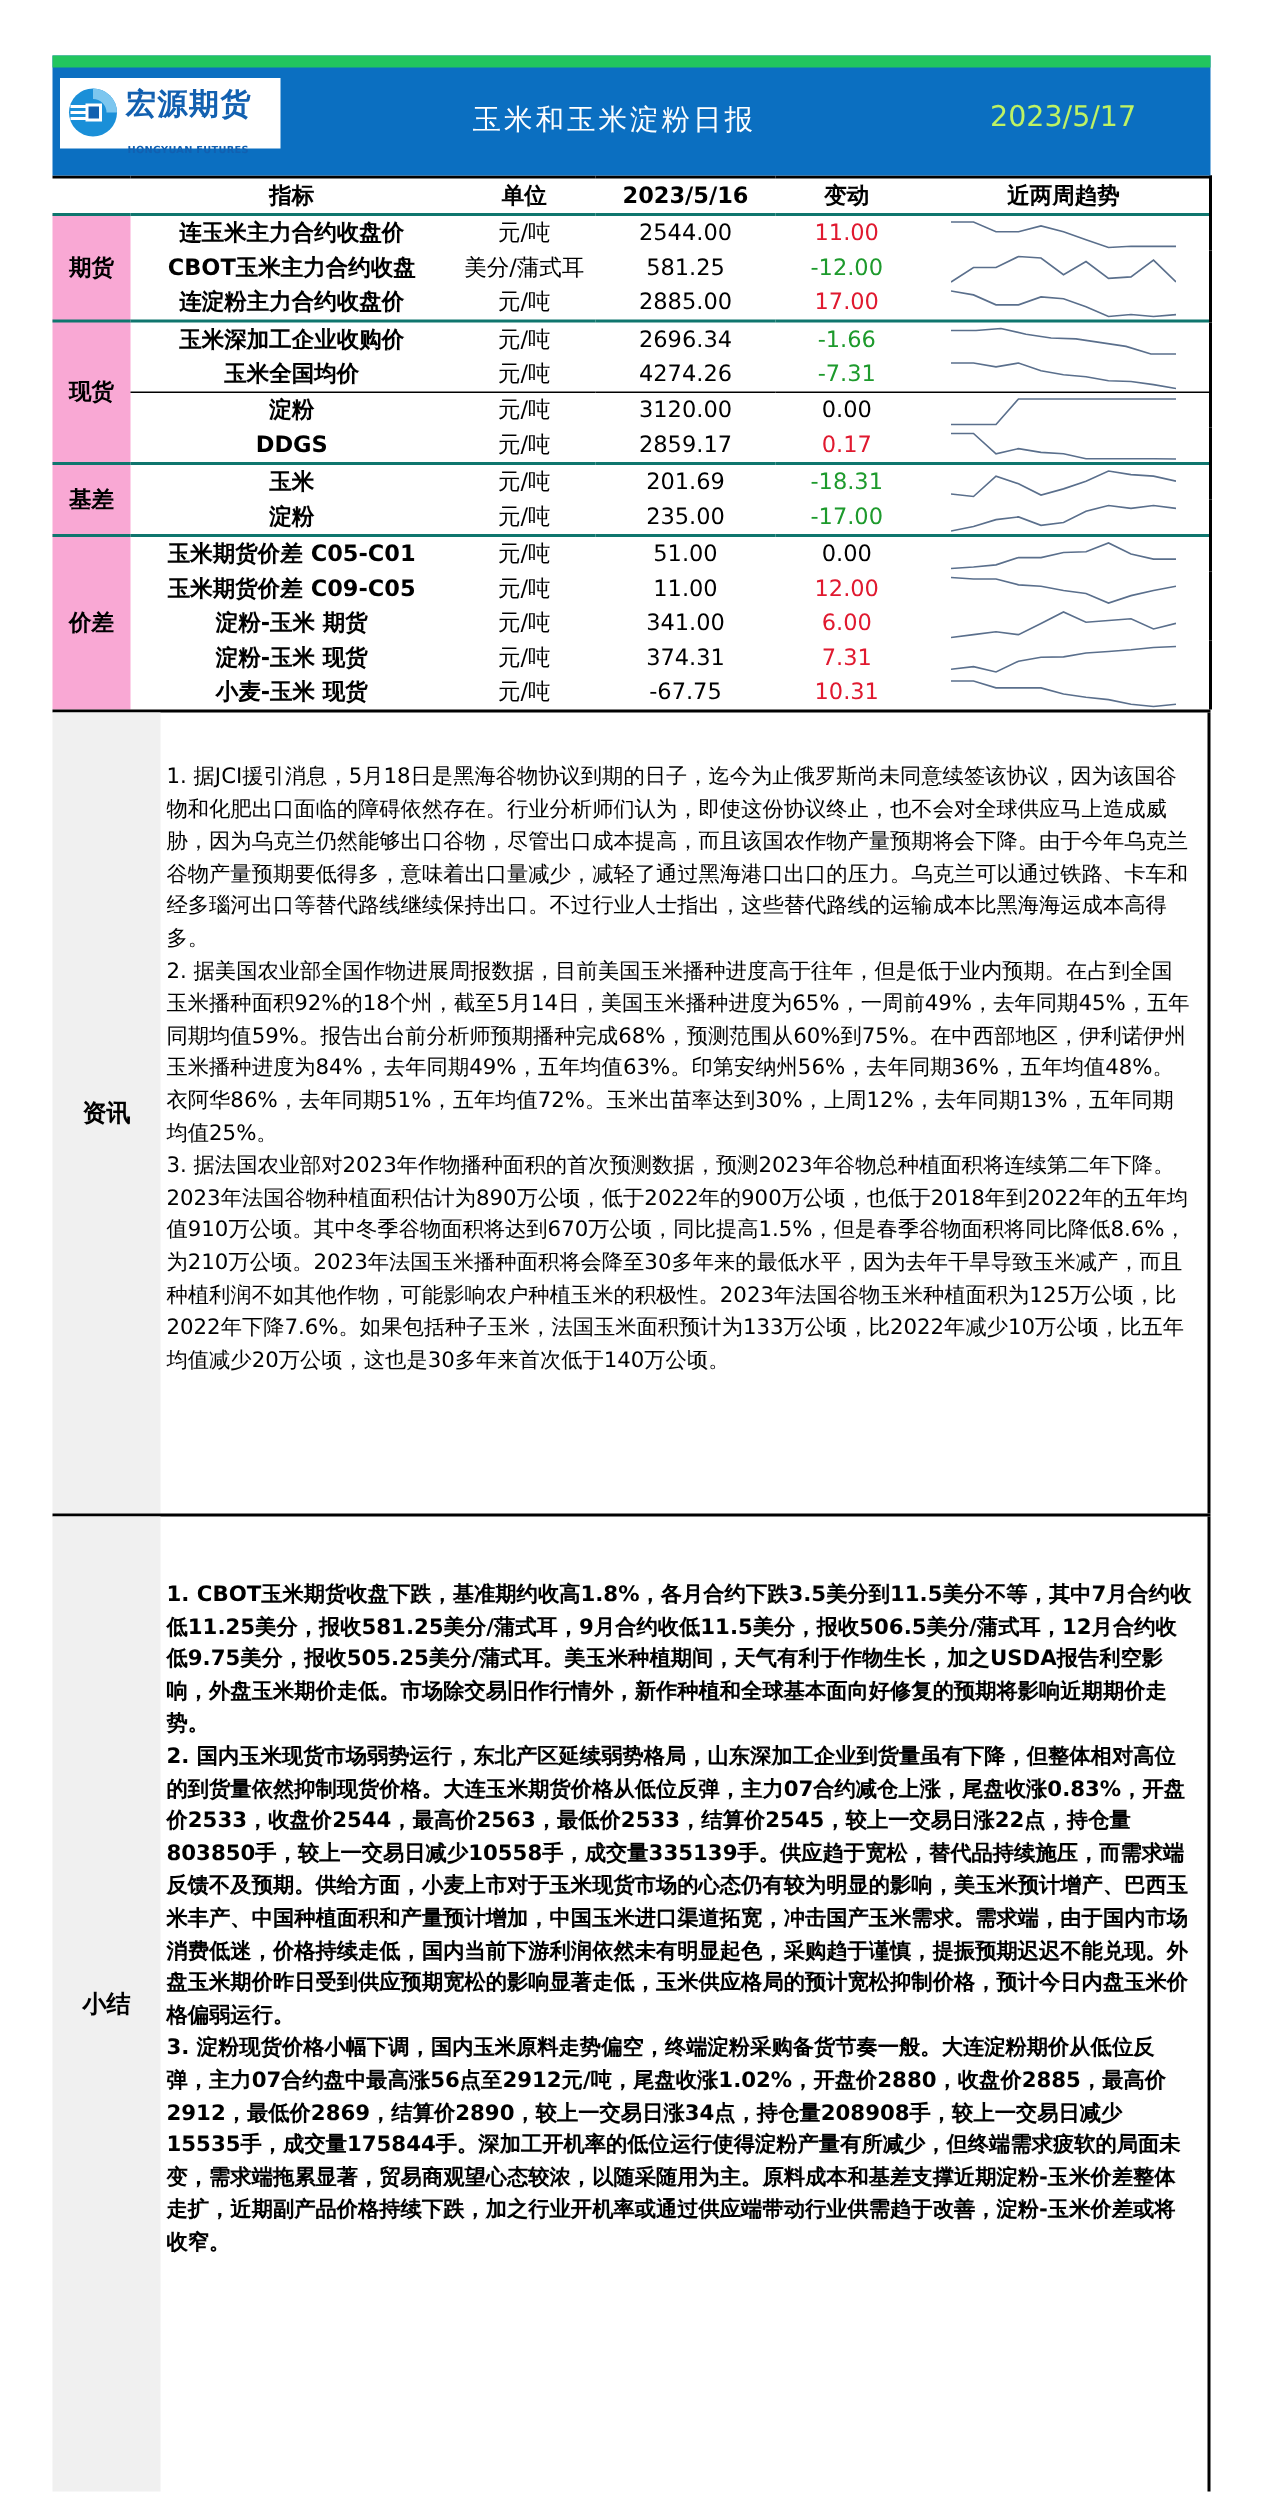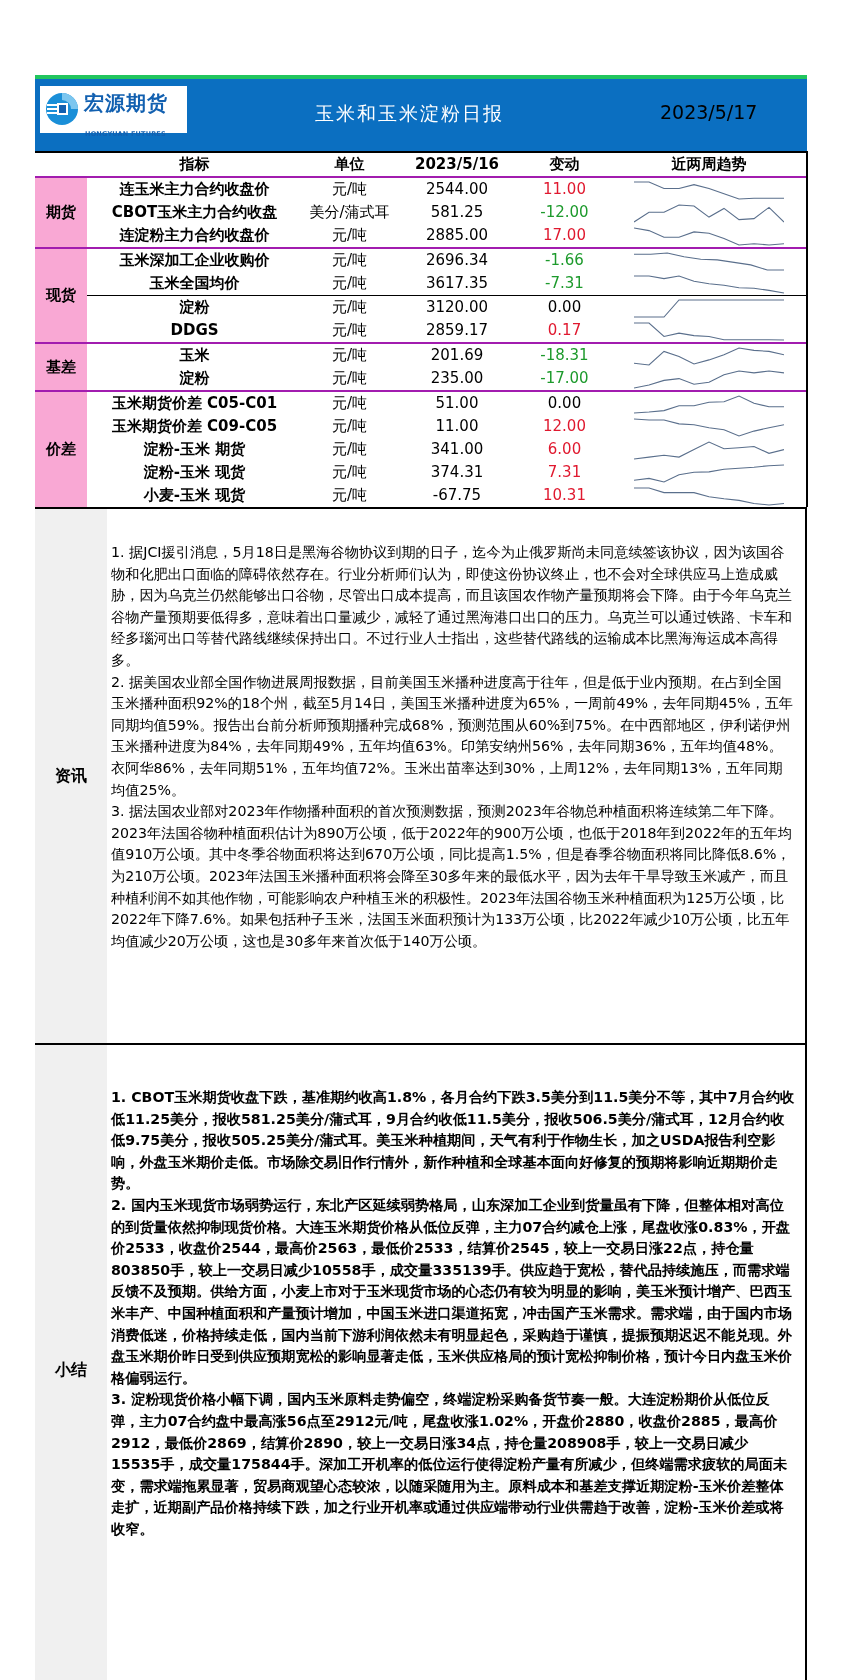--- a/index.html
+++ b/index.html
@@ -1,35 +1,35 @@
 <!DOCTYPE html>
 <html><head>
 <meta charset="utf-8">
 <style>
   html, body { margin: 0; padding: 0; background: #ffffff; }
   body { width: 843px; height: 1680px; position: relative; overflow: hidden;
          font-family: "DejaVu Sans", "Liberation Sans", sans-serif; color: #000; }
   .page { position: absolute; left: 35px; top: 37px; width: 772px; }
-  .header { position: relative; height: 72px; background: #0b6fc1; border-top: 4px solid #22c55e; margin-top: 38px; }
+  .header { position: relative; height: 72px; background: #0b6fc1; border-top: 8px solid #22c55e; }
   .logo-box { position: absolute; left: 5px; top: 7px; width: 147px; height: 47px; background: #fff; }
   .logo-mark { position: absolute; left: 5px; top: 6px; width: 34px; height: 34px; }
   .logo-cn { position: absolute; left: 44px; top: 4px; font-size: 20px; font-weight: bold; color: #1260b0; letter-spacing: 1px; white-space: nowrap; }
   .logo-en { position: absolute; left: 45px; top: 44px; font-size: 6.5px; font-weight: bold; color: #1260b0; white-space: nowrap; letter-spacing: 0.2px; }
   .title { position: absolute; left: 280px; top: 22px; font-size: 19px; color: #fff; letter-spacing: 2px; white-space: nowrap; }
-  .date { position: absolute; left: 625px; top: 22px; font-size: 19px; color: #000000; white-space: nowrap; }
+  .date { position: absolute; left: 625px; top: 22px; font-size: 19px; color: #bef264; white-space: nowrap; }
 
   table.grid { border-collapse: collapse; width: 772px; table-layout: fixed; padding-left: 46px; }
   table.grid td { padding: 0; height: 23px; font-size: 15px; text-align: center; white-space: nowrap; line-height: 23px; }
   .hdr td { font-weight: bold; height: 22px; border-top: 2px solid #000; }
   .cat { background: #f9a8d4; font-weight: bold; font-size: 16px; }
   .ind { font-weight: bold; }
   .up { color: #e0192f; }
   .down { color: #1d9a2c; }
   .flat { color: #000; }
-  .sep td { border-top: 2px solid #a21caf; }
+  .sep td { border-top: 2px solid #0f766e; }
   .sep-thin td.c2 { border-top: 1px solid #000; }
   td.trend { border-right: 2px solid #000; }
   .spark { display: block; width: 150px; height: 21px; margin: 1px auto 0 auto; }
 
   .section { position: relative; display: flex; border-top: 2px solid #000; }
   .section .side { width: 72px; background: #f0f0f0; font-weight: bold; font-size: 16px; display: flex; align-items: center; justify-content: center; }
   .section .body { flex: 1; border-right: 2px solid #000; box-sizing: border-box; }
   .news .body { padding: 33px 10px 34px 4px; font-size: 14.2px; line-height: 21.6px; height: 534px; box-sizing: border-box; }
   .news p, .summary p { margin: 0; }
   .summary .body { padding: 42px 10px 0 4px; font-size: 14.2px; line-height: 21.6px; font-weight: bold; height: 650px; box-sizing: border-box; }
@@ -116,21 +116,21 @@
           <td class="c2 down">-1.66</td>
           <td class="trend c2">
             <svg class="spark" viewBox="0 0 150 21" preserveAspectRatio="none">
               <polyline points="0.0,3.3 16.7,3.3 33.3,2.0 50.0,5.8 66.7,8.3 83.3,8.9 100.0,11.4 116.7,13.9 133.3,19.0 150.0,19.0" fill="none" stroke="#5a6f8c" stroke-width="1.1"></polyline>
             </svg>
           </td>
         </tr>
         <tr>
           <td class="ind c2">玉米全国均价</td>
           <td class="c2">元/吨</td>
-          <td class="c2">3617.35</td>
+          <td class="c2">4274.26</td>
           <td class="c2 down">-7.31</td>
           <td class="trend c2">
             <svg class="spark" viewBox="0 0 150 21" preserveAspectRatio="none">
               <polyline points="0.0,2.0 15.0,2.0 30.0,4.6 45.0,2.0 60.0,7.2 75.0,9.8 90.0,11.2 105.0,13.8 120.0,14.3 135.0,16.4 150.0,19.0" fill="none" stroke="#5a6f8c" stroke-width="1.1"></polyline>
             </svg>
           </td>
         </tr>
         <tr class="sep-thin">
           <td class="ind c2">淀粉</td>
           <td class="c2">元/吨</td>

